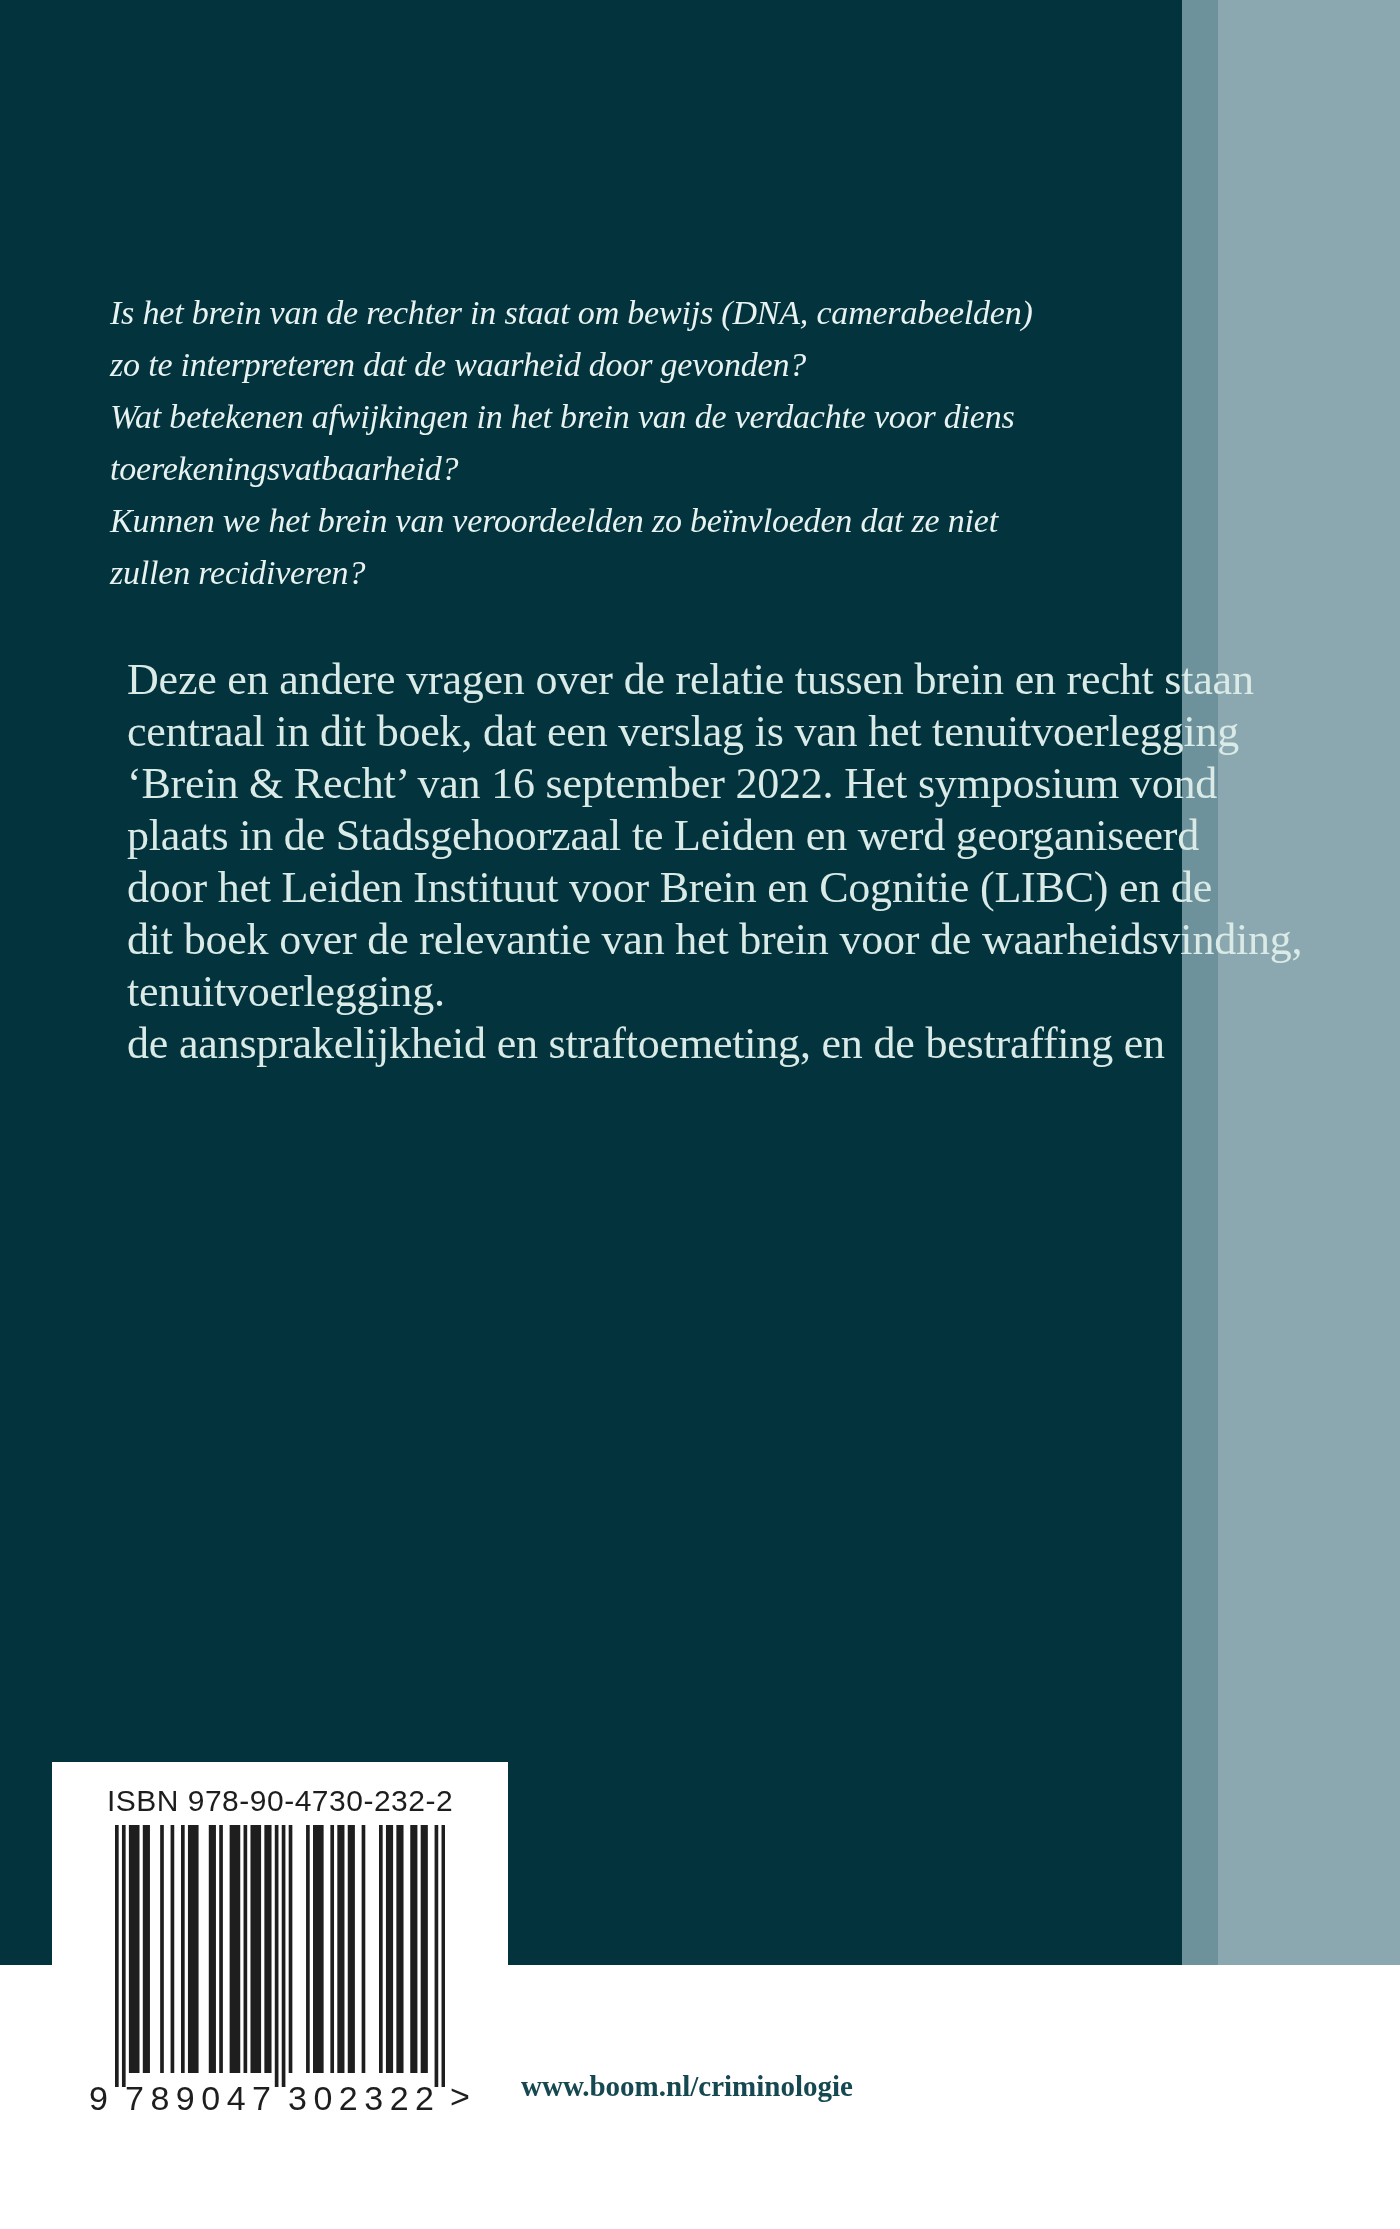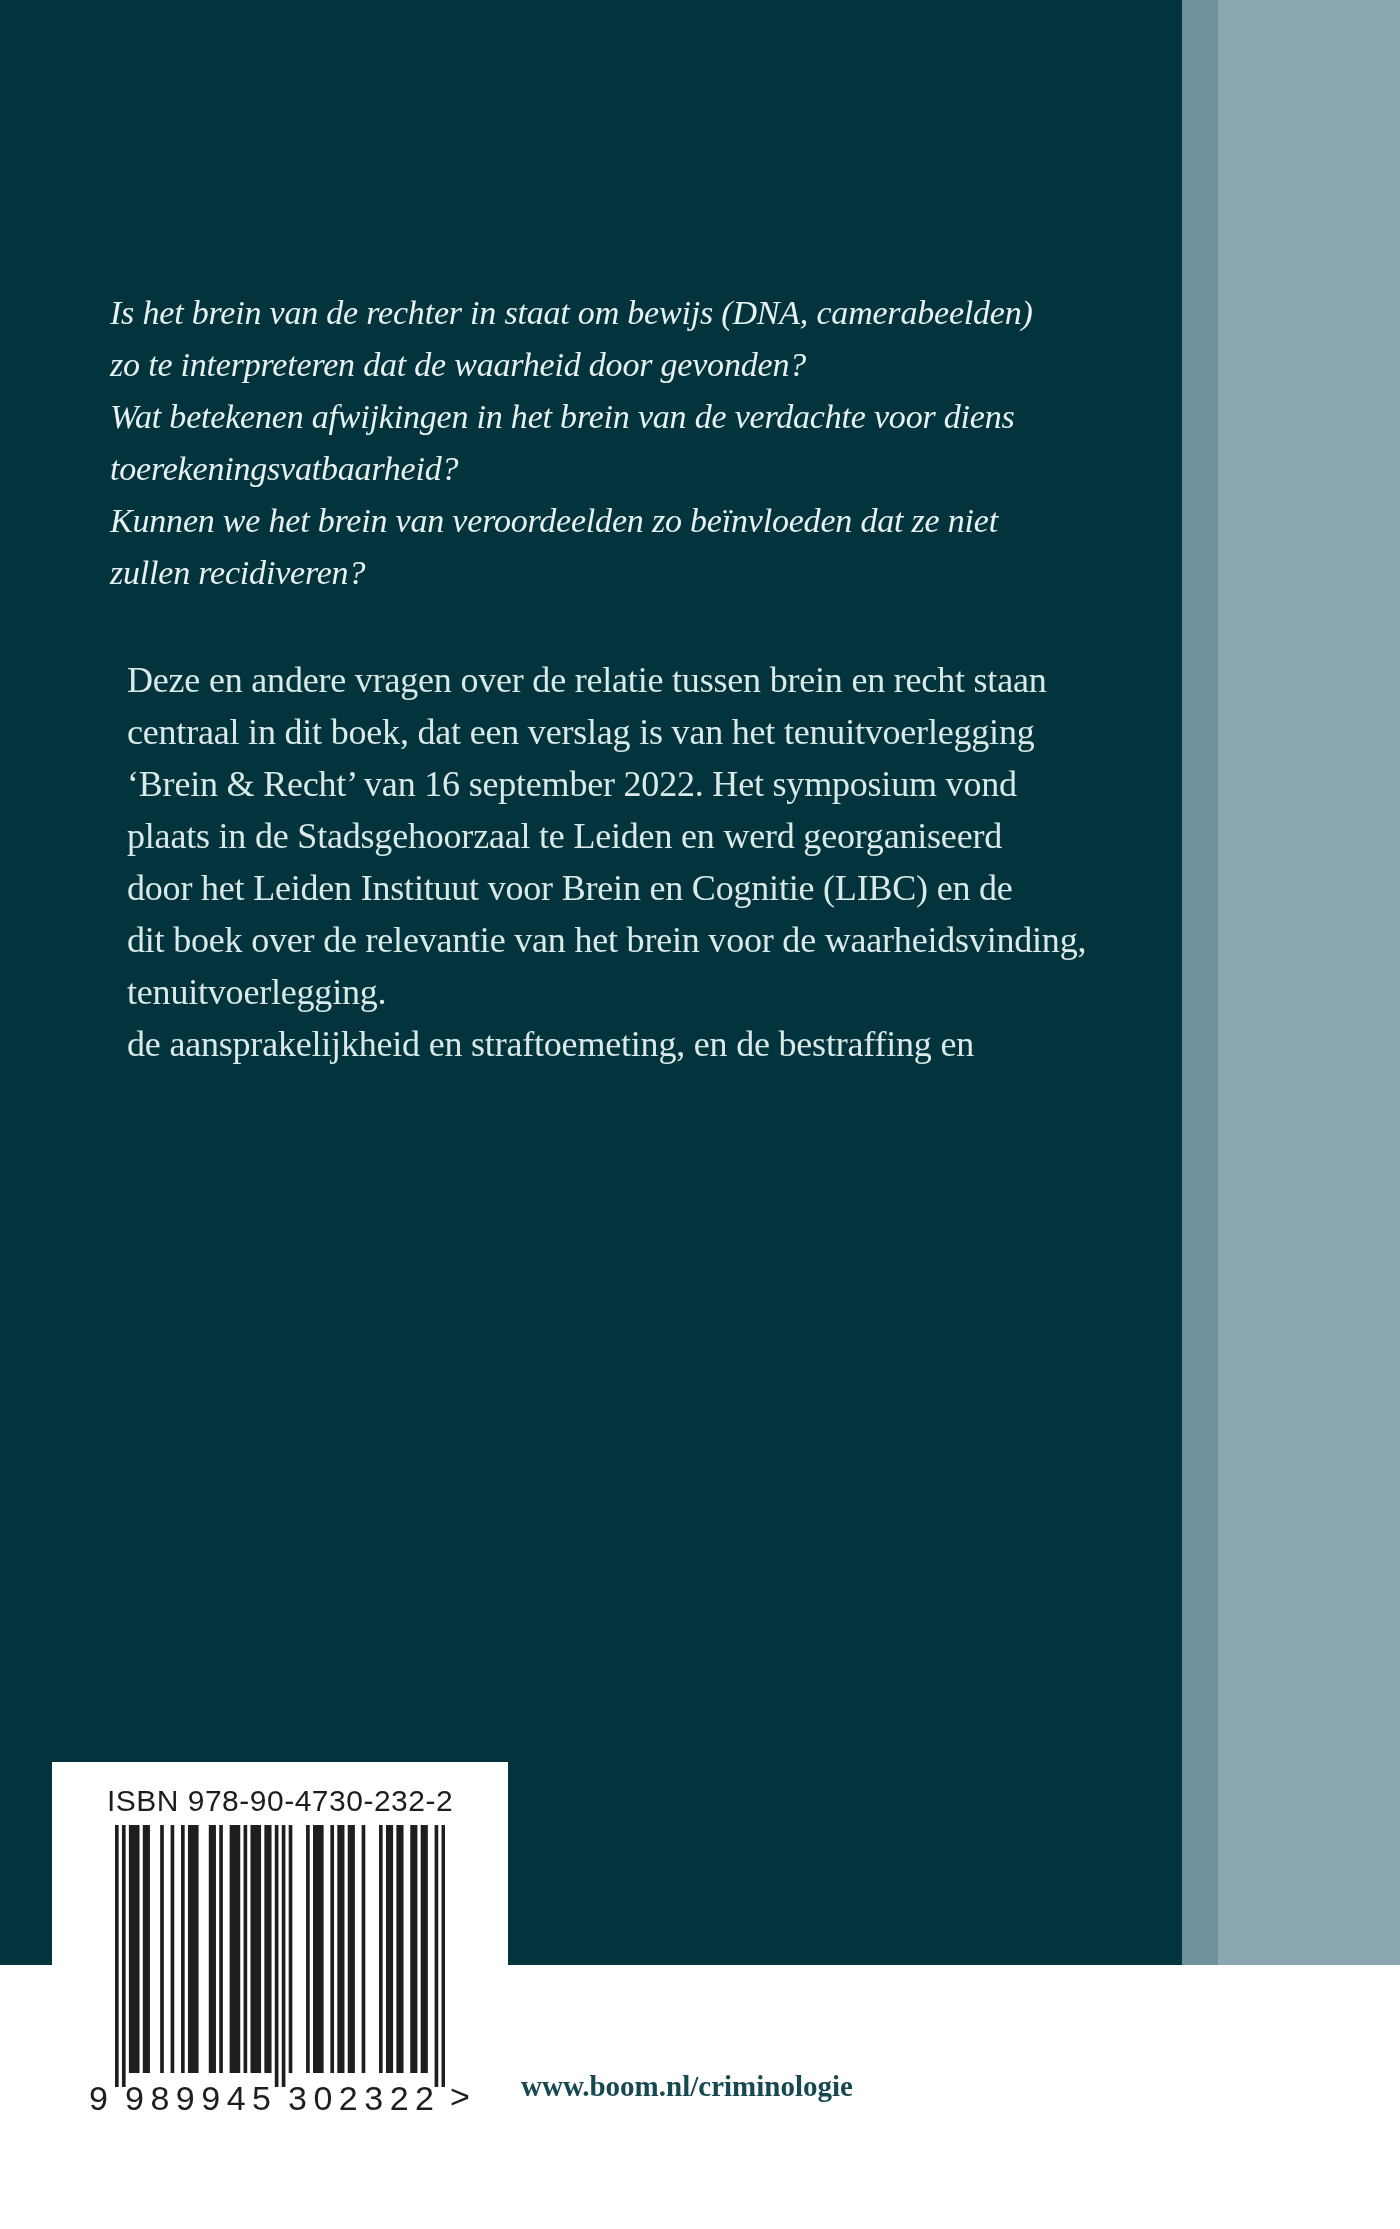--- a/index.html
+++ b/index.html
@@ -28,21 +28,21 @@
   
   .questions {
     position:absolute; left:110px; top:287px;
     color:var(--c-qtext,#e8f3f1);
     font-style:italic; font-size:34px; line-height:52px;
     letter-spacing:-0.2px; white-space:nowrap;
   }
   .description {
     position:absolute; left:127px; top:654px;
     color:var(--c-btext,#d9eae7);
-    font-size:36px; line-height:52px;
+    font-size:44px; line-height:52px;
     letter-spacing:-0.2px; white-space:nowrap;font-family:Liberation Serif, serif;
   }
   .tline { height:52px; }
   
   .isbn-box {
     position:absolute; left:52px; top:1762px; width:456px; height:420px;
     background:#ffffff;
   }
   .isbn-label {
     position:absolute; left:0; top:22px; width:456px;
@@ -125,19 +125,19 @@
       <rect x="264.00" y="0" width="3.67" height="248" fill="#1e1e1e"></rect>
       <rect x="270.95" y="0" width="7.15" height="248" fill="#1e1e1e"></rect>
       <rect x="281.37" y="0" width="7.15" height="248" fill="#1e1e1e"></rect>
       <rect x="295.26" y="0" width="7.15" height="248" fill="#1e1e1e"></rect>
       <rect x="305.68" y="0" width="7.15" height="248" fill="#1e1e1e"></rect>
       <rect x="319.58" y="0" width="3.67" height="262" fill="#1e1e1e"></rect>
       <rect x="326.53" y="0" width="3.67" height="262" fill="#1e1e1e"></rect>
     </svg>
   <div class="ean-digits">
     <div class="d-first">9</div>
-    <div class="d-group1">989945</div>
+    <div class="d-group1">789047</div>
     <div class="d-group2">302322</div>
     <div class="d-trailer">&gt;</div>
   </div>
 </div>
 
 <div class="footer-url">www.boom.nl/criminologie</div>
 
 </body></html>

